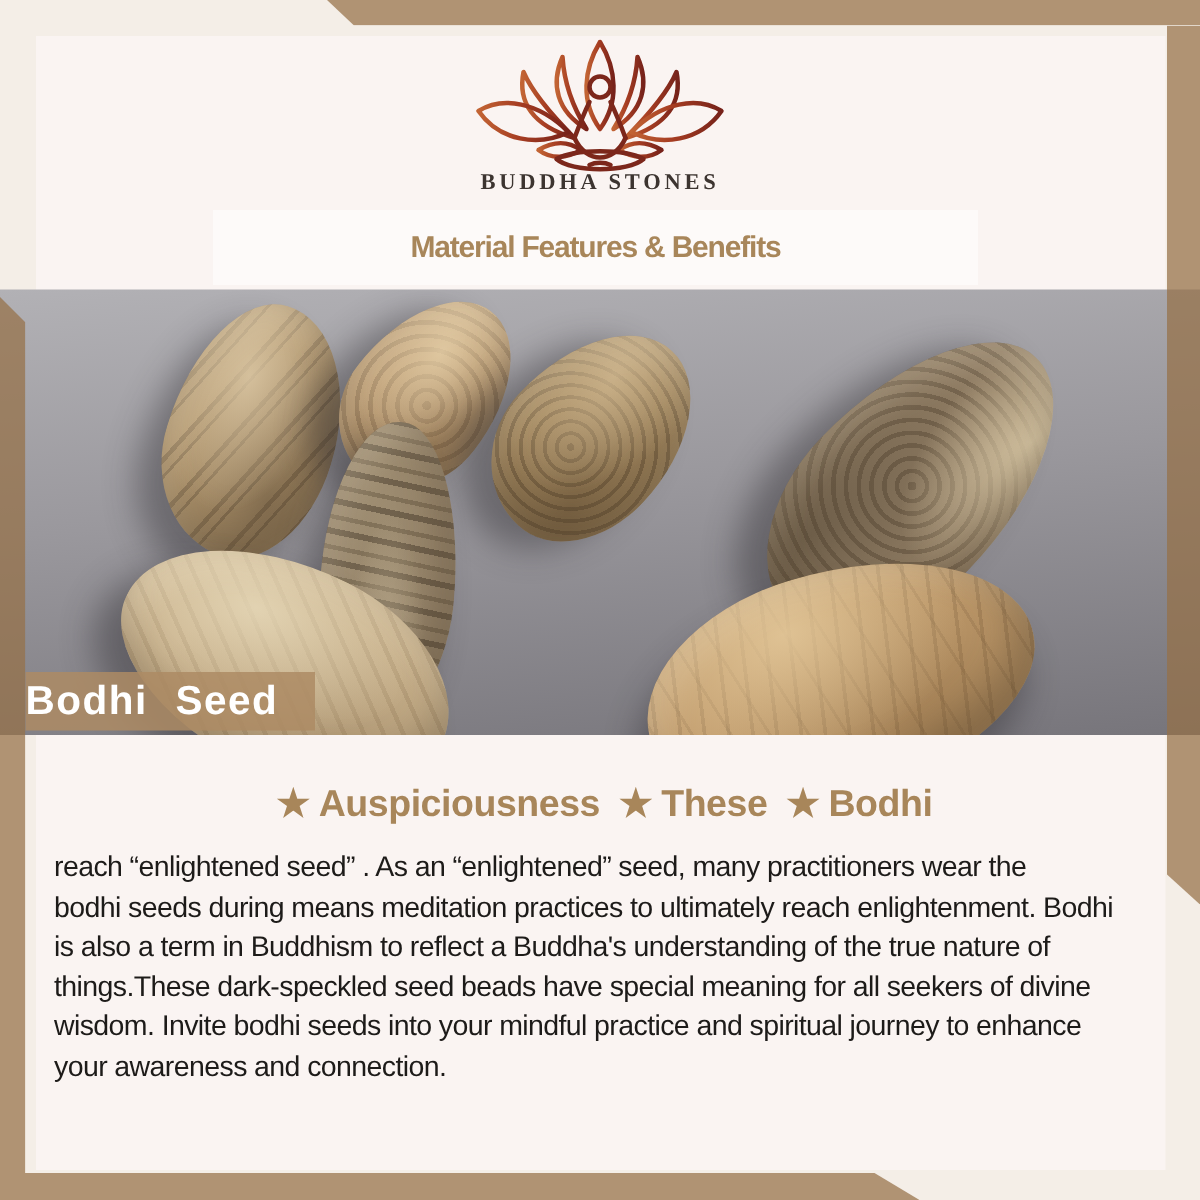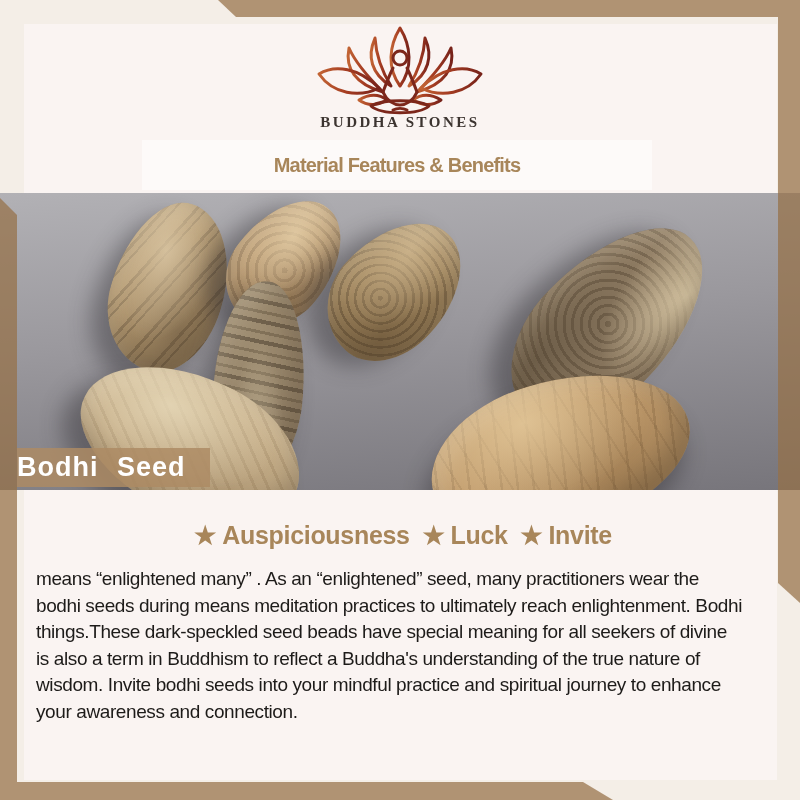--- a/index.html
+++ b/index.html
@@ -139,25 +139,25 @@
     <div class="seed seed-e"></div>
     <div class="seed seed-f"></div>
     <div class="seed seed-g"></div>
     <div class="photo-label">
       <span>Bodhi Seed</span>
     </div>
   </div>
 
   <div class="benefits">
     <span class="star">★</span><span>Auspiciousness</span>
-    <span class="star">★</span><span>Luck</span>
-    <span class="star">★</span><span>Invite</span>
+    <span class="star">★</span><span>These</span>
+    <span class="star">★</span><span>Bodhi</span>
   </div>
 
   <div class="description">
-    <div>means “enlightened many” . As an “enlightened” seed, many practitioners wear the</div>
+    <div>reach “enlightened seed” . As an “enlightened” seed, many practitioners wear the</div>
     <div>bodhi seeds during means meditation practices to ultimately reach enlightenment. Bodhi</div>
+    <div>is also a term in Buddhism to reflect a Buddha's understanding of the true nature of</div>
     <div>things.These dark-speckled seed beads have special meaning for all seekers of divine</div>
-    <div>is also a term in Buddhism to reflect a Buddha's understanding of the true nature of</div>
     <div>wisdom. Invite bodhi seeds into your mindful practice and spiritual journey to enhance</div>
     <div>your awareness and connection.</div>
   </div>
 </div>
 
 </body></html>

